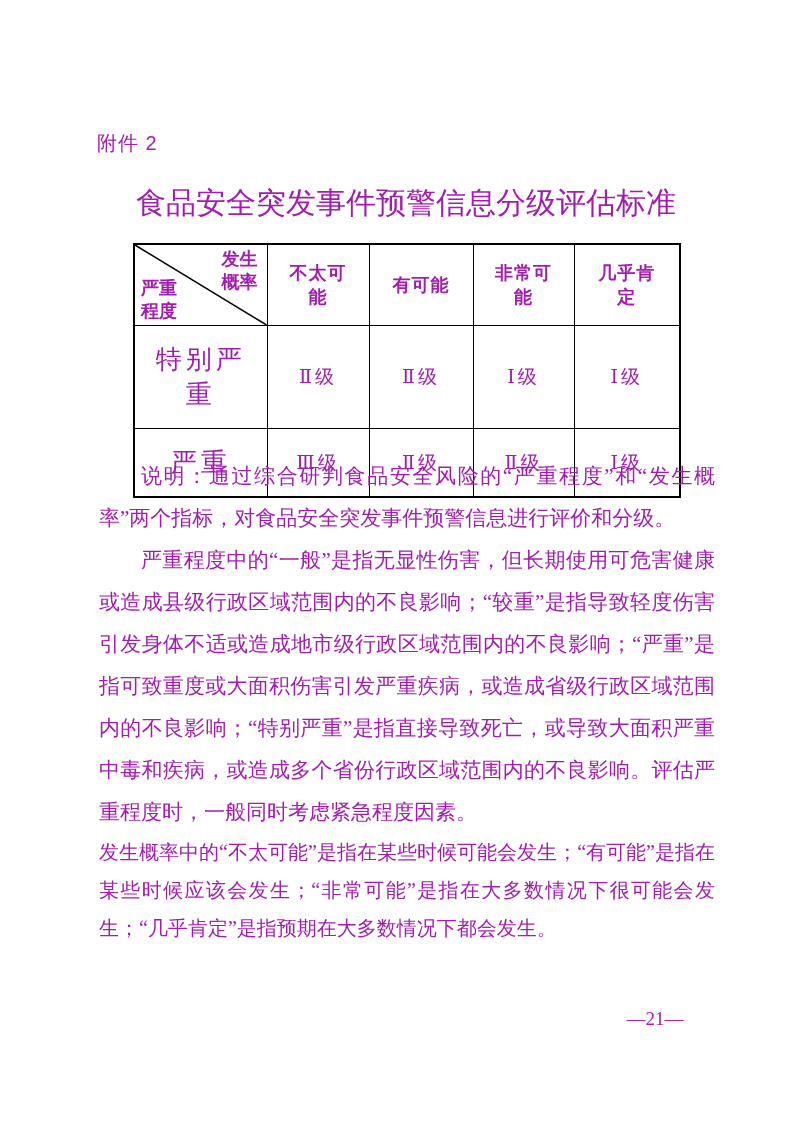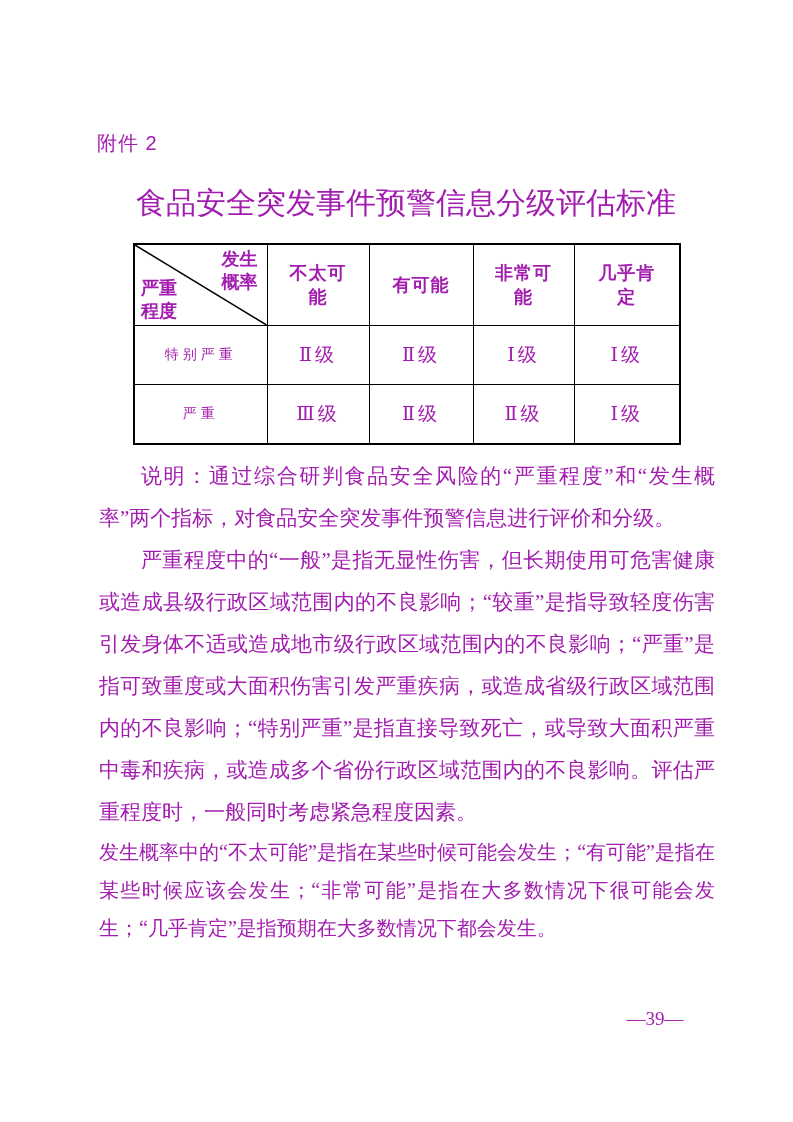--- a/index.html
+++ b/index.html
@@ -64,21 +64,21 @@
   }
   .corner-top-right { top: 3px; right: 9px; text-align: right; }
   .corner-bottom-left { bottom: 2px; left: 6px; text-align: left; }
   td.col-header {
     font-family: "Liberation Sans", "DejaVu Sans", sans-serif;
     font-weight: bold;
     font-size: 18px;
     letter-spacing: 1px;
   }
   td.row-label {
-    font-size: 14px;
+    font-size: 26px;
     letter-spacing: 4px;
   }
   td.grade-cell {
     font-size: 19px;
     letter-spacing: 3px;
   }
   .body-text {
     position: absolute;
     left: 99px;
     top: 455px;
@@ -159,15 +159,15 @@
       </tr>
     </tbody>
   </table>
 
   <div class="body-text">
     <p class="indent">说明：通过综合研判食品安全风险的“严重程度”和“发生概率”两个指标，对食品安全突发事件预警信息进行评价和分级。</p>
     <p class="indent">严重程度中的“一般”是指无显性伤害，但长期使用可危害健康或造成县级行政区域范围内的不良影响；“较重”是指导致轻度伤害引发身体不适或造成地市级行政区域范围内的不良影响；“严重”是指可致重度或大面积伤害引发严重疾病，或造成省级行政区域范围内的不良影响；“特别严重”是指直接导致死亡，或导致大面积严重中毒和疾病，或造成多个省份行政区域范围内的不良影响。评估严重程度时，一般同时考虑紧急程度因素。</p>
     <p class="tight">发生概率中的“不太可能”是指在某些时候可能会发生；“有可能”是指在某些时候应该会发生；“非常可能”是指在大多数情况下很可能会发生；“几乎肯定”是指预期在大多数情况下都会发生。</p>
   </div>
 
-  <div class="page-number">—39—</div>
+  <div class="page-number">—21—</div>
 
 </div>
 
 </body></html>

